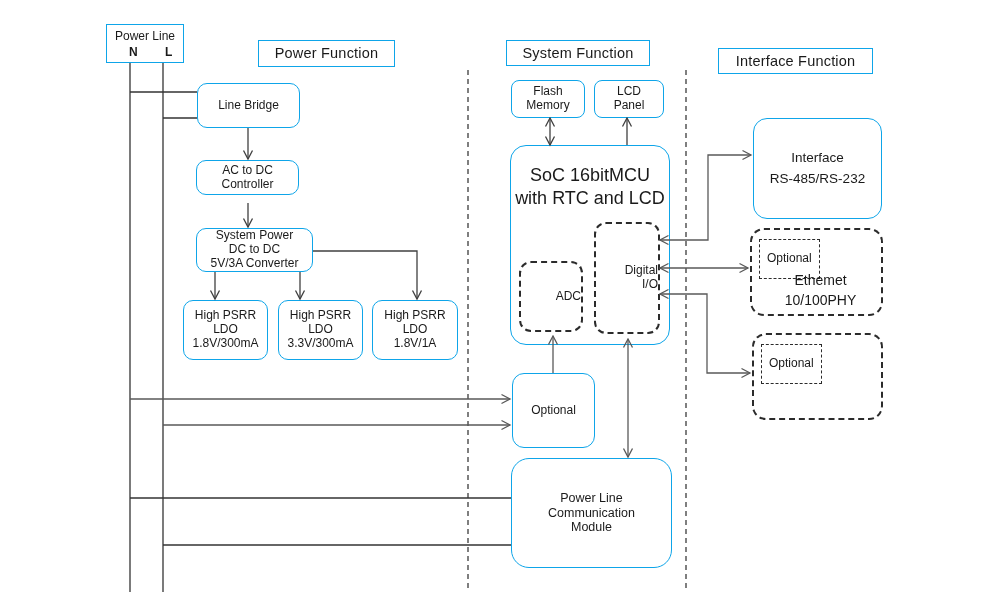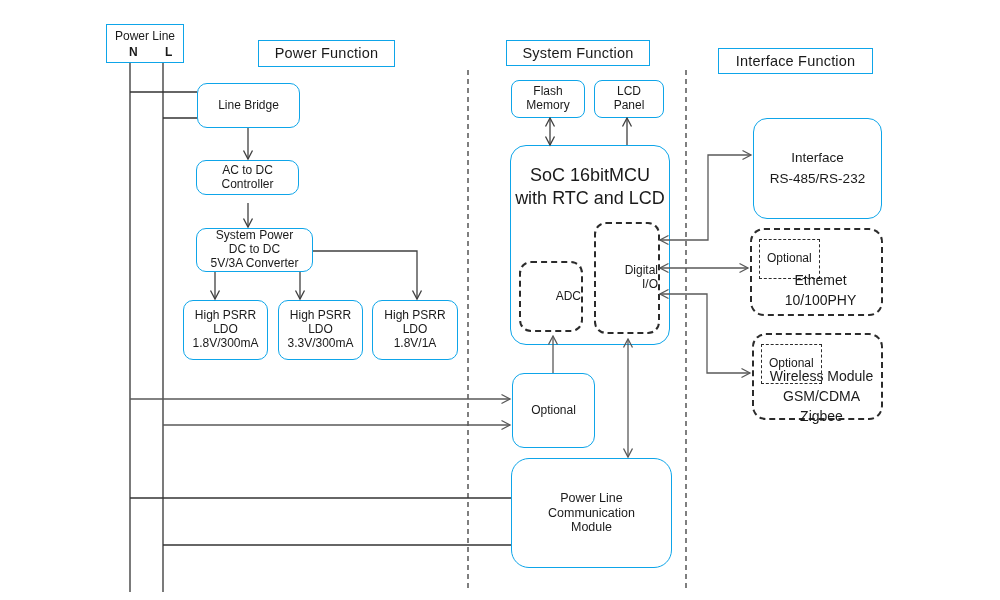--- a/index.html
+++ b/index.html
@@ -120,25 +120,20 @@
   <div class="block dashedblock" style="left:750px; top:228px; width:133px; height:88px;">
     <div class="optbox">Optional</div>
     <div class="blines" style="top:40px;">
       <div>Ethemet</div>
       <div>10/100PHY</div>
     </div>
   </div>
 
   <div class="block dashedblock" style="left:752px; top:333px; width:131px; height:87px;">
     <div class="optbox">Optional</div>
-    <div class="blines" style="top:32px; line-height:1.42;">
-      <div>Wireless Module</div>
-      <div>GSM/CDMA</div>
-      <div>Zigbee</div>
-    </div>
   </div>
 
   <svg class="wires" width="1000" height="600" viewBox="0 0 1000 600">
     <defs>
       <marker id="cvb" viewBox="0 0 12 12" refX="10.5" refY="6" markerWidth="12" markerHeight="12" markerUnits="userSpaceOnUse" orient="auto-start-reverse">
         <path d="M2,1.5 L10.5,6 L2,10.5" fill="none" stroke="#404040" stroke-width="1.3"></path>
       </marker>
       <marker id="cvg" viewBox="0 0 12 12" refX="10.5" refY="6" markerWidth="12" markerHeight="12" markerUnits="userSpaceOnUse" orient="auto-start-reverse">
         <path d="M2,1.5 L10.5,6 L2,10.5" fill="none" stroke="#595959" stroke-width="1.3"></path>
       </marker>

